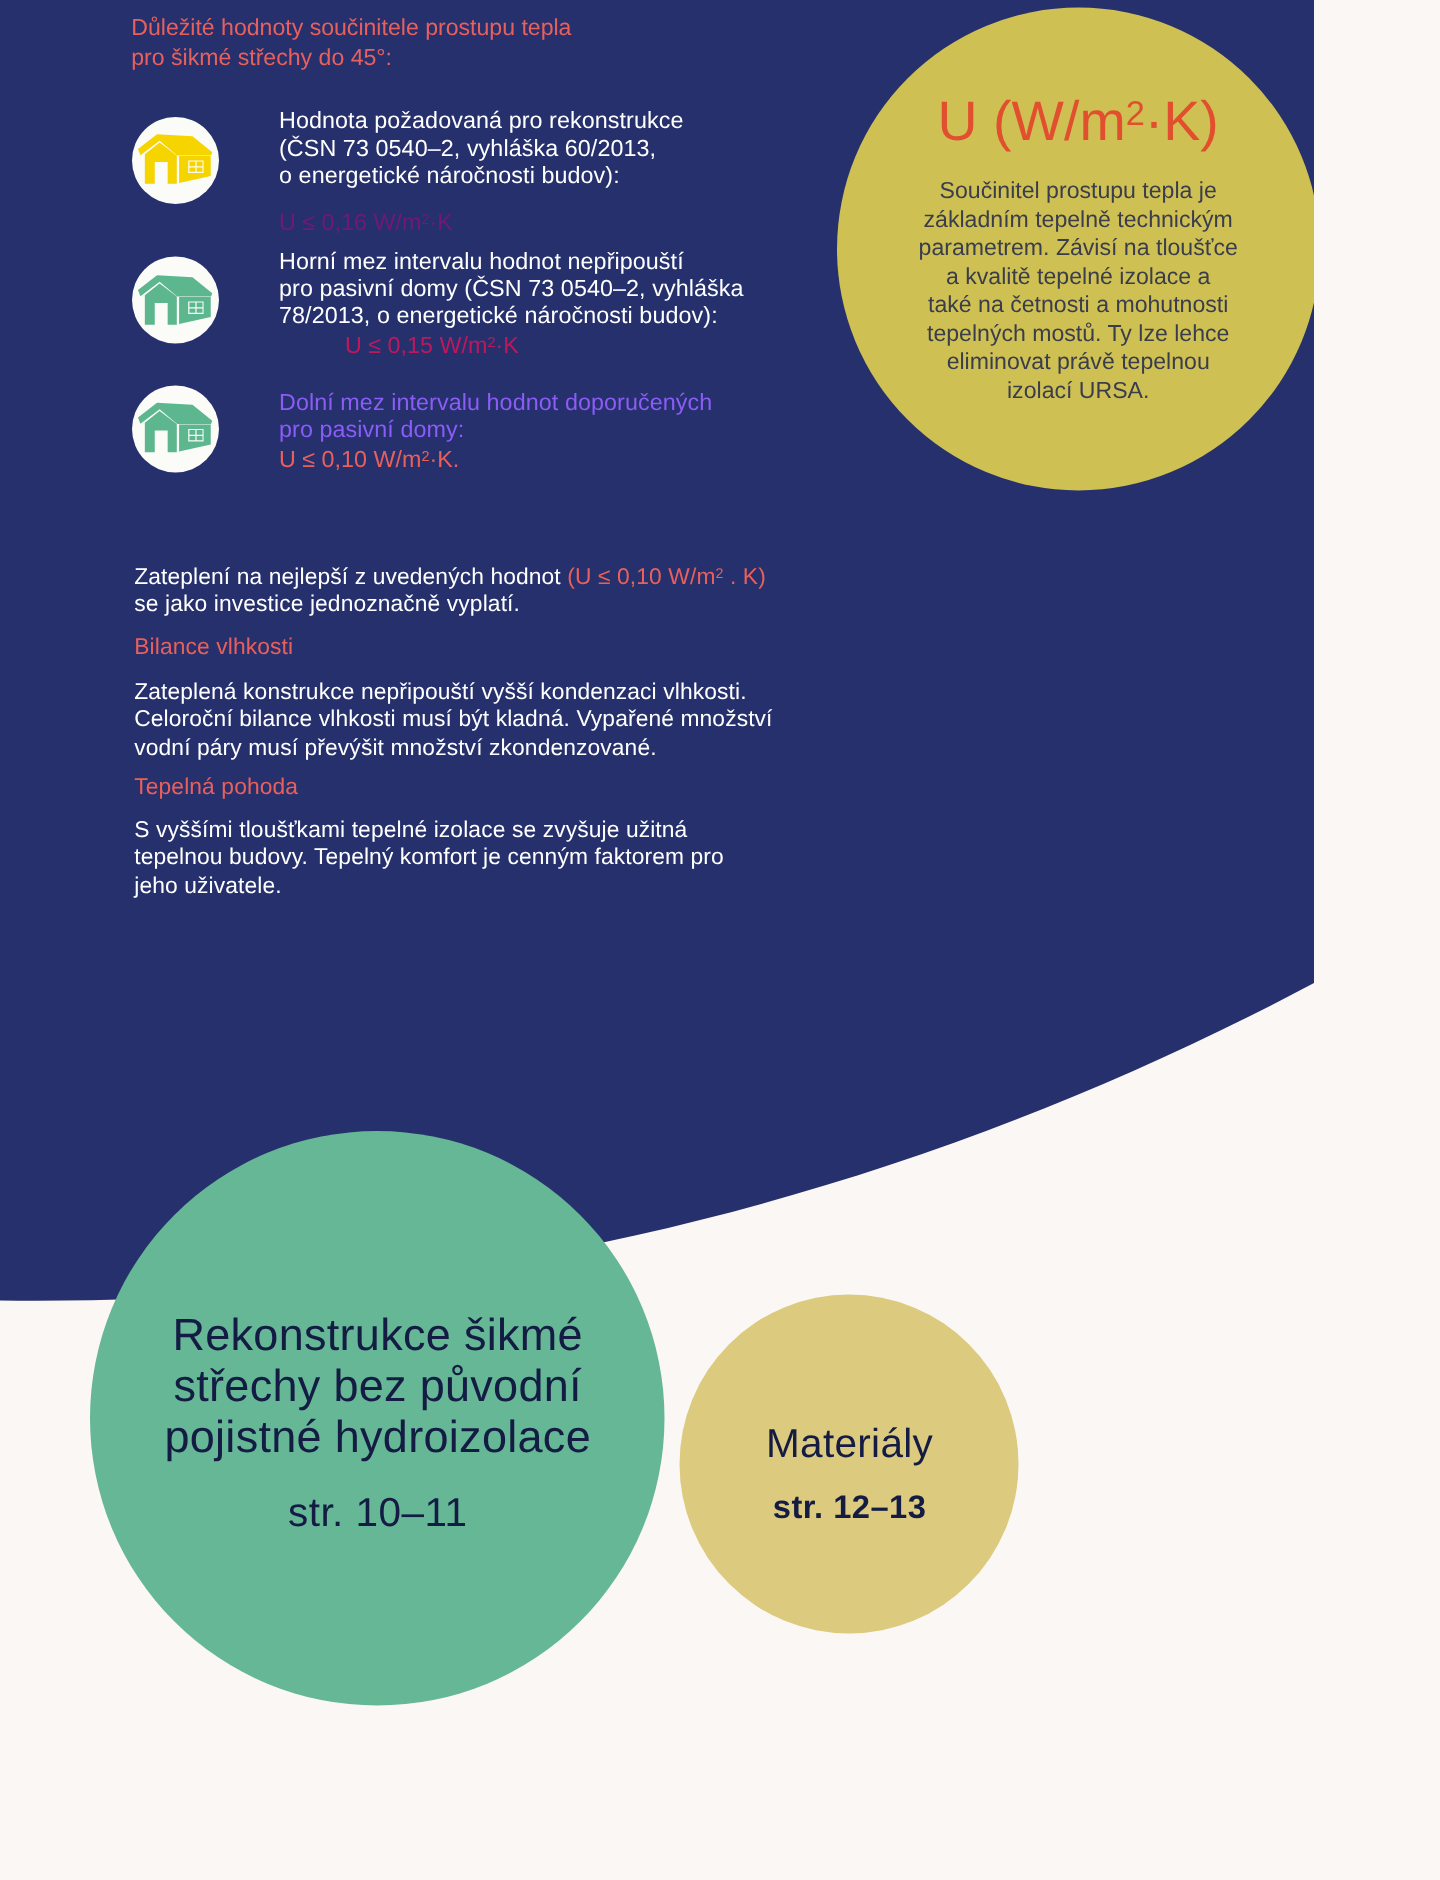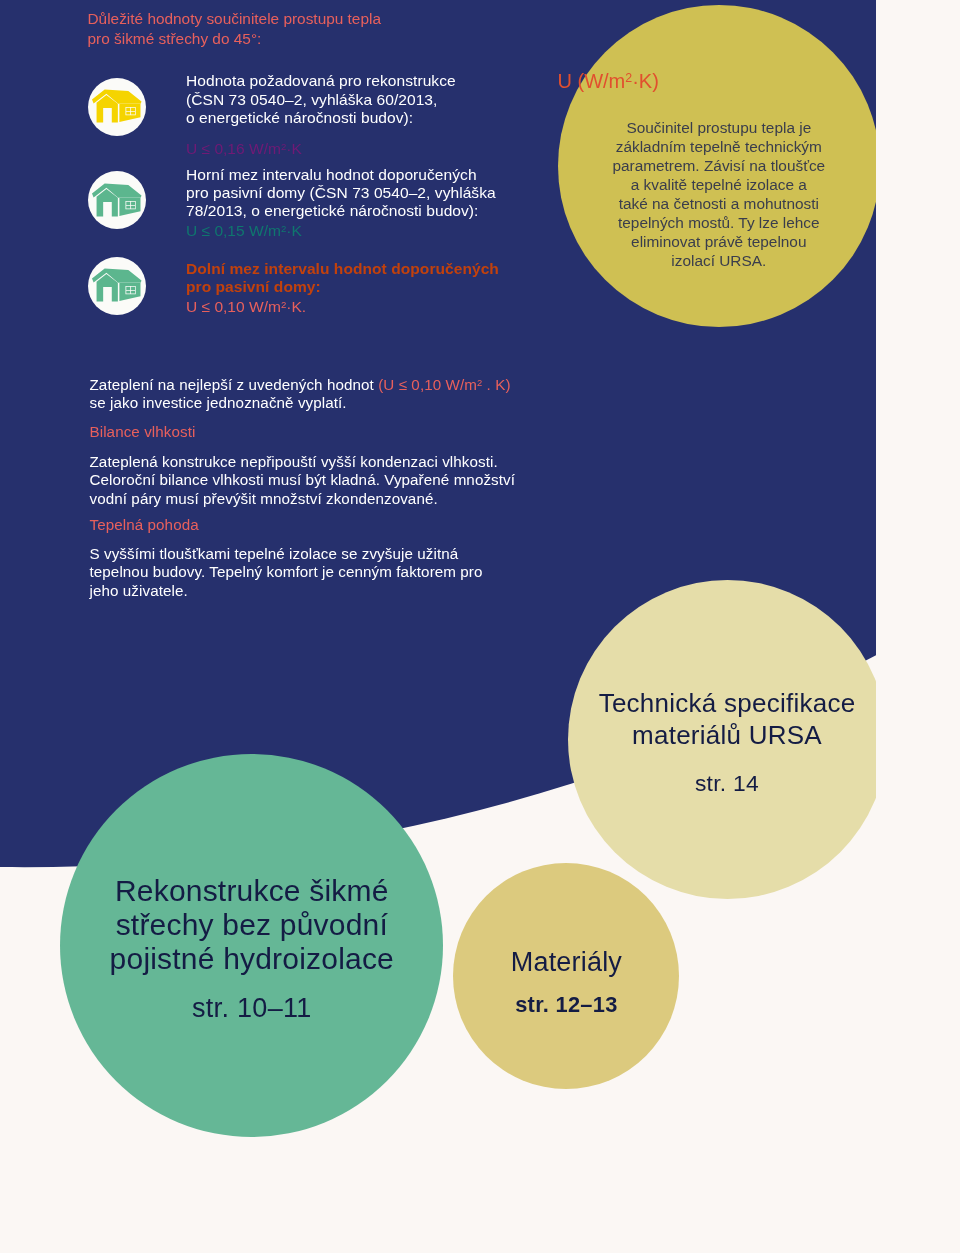--- a/index.html
+++ b/index.html
@@ -16,22 +16,22 @@
   .item .txt{position:absolute;left:98px;top:0;color:#ffffff;font-size:15.55px;line-height:18.2px;
              white-space:nowrap;letter-spacing:.05px;}
   .item .val{position:absolute;left:98px;color:#e8605c;font-size:15.55px;letter-spacing:0px;white-space:nowrap;}
   .disc{position:absolute;left:0;top:5.5px;width:58px;height:58px;border-radius:50%;background:#fbfbf8;}
   .disc svg{position:absolute;left:4.2px;top:10.4px;width:49.5px;height:35px;overflow:visible;}
   sup{font-size:.62em;vertical-align:baseline;position:relative;top:-.42em;line-height:0;}
 
   
   .ucircle{position:absolute;left:557.5px;top:4.5px;width:322.6px;height:322.6px;border-radius:50%;
            background:#cfc053;}
-  .ucircle .utitle{position:absolute;left:0;right:0;top:61px;color:#e14f2e;
-                   font-size:20px;letter-spacing:0;line-height:30px;}
+  .ucircle .utitle{position:absolute;left:0;right:0;top:61px;text-align:center;color:#e14f2e;
+                   font-size:37px;letter-spacing:0;line-height:30px;}
   .ucircle .ubody{position:absolute;left:10px;right:10px;top:113.7px;text-align:center;color:#3a3d4c;
                   font-size:15.4px;line-height:19px;}
 
   
   .mid{position:absolute;left:89.5px;top:375.6px;width:520px;color:#ffffff;font-size:15.2px;line-height:18.4px;
        letter-spacing:.08px;}
   .mid p{margin:0;}
   .mid .hl{color:#e8605c;}
   .mid .h{color:#e8605c;}
 
@@ -84,55 +84,51 @@
   <div class="item" id="item1" style="left:88px;top:165.7px;">
     <div class="disc" style="background: rgb(251, 251, 248);">
         <svg width="480" height="340" viewBox="-8 0 488 340">
           <g fill="#5cb68e" fill-rule="evenodd">
             <path d="M117 13 L350 26 L480 130 L472 152 L250 152 L134 55 L8 150 L-8 110 Z"></path>
             <path d="M134 66 L247 152 L247 337 L187 337 L187 195 L102 195 L102 337 L37 337 L37 143 Z"></path>
             <path d="M262 156 L470 156 L470 287 L262 333 Z M322 184 H423 V267 H322 Z M330 192 H369 V223 H330 Z M377 192 H416 V223 H377 Z M330 231 H369 V259 H330 Z M377 231 H416 V259 H377 Z"></path>
           </g>
         </svg>
       </div>
-    <div class="txt" style="color: rgb(255, 255, 255);"><span>Horní mez intervalu hodnot doporučených</span><br><span>pro pasivní domy (ČSN 73 0540–2, vyhláška</span><br><span>78/2013, o energetické náročnosti budov):</span></div>
-    <div class="val" style="color: #0f766e; top: 55.9px;">U ≤ 0,15 W/m<sup>2</sup>·K</div>
+    <div class="txt" style="color: rgb(255, 255, 255);"><span>Horní mez intervalu hodnot nepřipouští</span><br><span>pro pasivní domy (ČSN 73 0540–2, vyhláška</span><br><span>78/2013, o energetické náročnosti budov):</span></div>
+    <div class="val" style="color: #be185d; top: 55.9px; margin-left: 44px;">U ≤ 0,15 W/m<sup>2</sup>·K</div>
   </div>
 
   <div class="item" id="item2" style="left:88px;top:260px;">
     <div class="disc" style="top: -3.5px; background: rgb(251, 251, 248);">
         <svg width="480" height="340" viewBox="-8 0 488 340">
           <g fill="#5cb68e" fill-rule="evenodd">
             <path d="M117 13 L350 26 L480 130 L472 152 L250 152 L134 55 L8 150 L-8 110 Z"></path>
             <path d="M134 66 L247 152 L247 337 L187 337 L187 195 L102 195 L102 337 L37 337 L37 143 Z"></path>
             <path d="M262 156 L470 156 L470 287 L262 333 Z M322 184 H423 V267 H322 Z M330 192 H369 V223 H330 Z M377 192 H416 V223 H377 Z M330 231 H369 V259 H330 Z M377 231 H416 V259 H377 Z"></path>
           </g>
         </svg>
       </div>
-    <div class="txt" style="color: #c2410c; font-weight: bold;"><span>Dolní mez intervalu hodnot doporučených</span><br><span>pro pasivní domy:</span></div>
+    <div class="txt" style="color: #8b5cf6;"><span>Dolní mez intervalu hodnot doporučených</span><br><span>pro pasivní domy:</span></div>
     <div class="val" style="color: rgb(232, 96, 92); top: 37.7px;">U ≤ 0,10 W/m<sup>2</sup>·K.</div>
   </div>
 
   <div class="ucircle" style="background: rgb(207, 192, 83);">
     <div class="utitle" style="color: rgb(225, 79, 46);">U (W/m<sup>2</sup>·K)</div>
     <div class="ubody" style="color: rgb(58, 61, 76);"><span>Součinitel prostupu tepla je</span><br><span>základním tepelně technickým</span><br><span>parametrem. Závisí na tloušťce</span><br><span>a kvalitě tepelné izolace a</span><br><span>také na četnosti a mohutnosti</span><br><span>tepelných mostů. Ty lze lehce</span><br><span>eliminovat právě tepelnou</span><br><span>izolací URSA.</span></div>
   </div>
 
   <div class="mid" style="color: rgb(255, 255, 255);">
       <p>Zateplení na nejlepší z uvedených hodnot <span class="hl">(U ≤ 0,10 W/m<sup>2</sup> . K)</span><br>se jako investice jednoznačně vyplatí.</p>
       <p class="h" style="margin-top:10.4px">Bilance vlhkosti</p>
       <p style="margin-top:11.6px"><span>Zateplená konstrukce nepřipouští vyšší kondenzaci vlhkosti.</span><br><span>Celoroční bilance vlhkosti musí být kladná. Vypařené množství</span><br><span>vodní páry musí převýšit množství zkondenzované.</span></p>
       <p class="h" style="margin-top:8.4px">Tepelná pohoda</p>
       <p style="margin-top:10.2px"><span>S vyššími tloušťkami tepelné izolace se zvyšuje užitná</span><br><span>tepelnou budovy. Tepelný komfort je cenným faktorem pro</span><br><span>jeho uživatele.</span></p>
     </div>
 
-  <div class="nav" id="nav-tech" style="background: rgb(229, 221, 169); color: rgb(20, 28, 68);">
-    <div class="t"><span>Technická specifikace</span><br><span>materiálů URSA</span></div>
-    <div class="p">str. 14</div>
-  </div>
   <div class="nav" id="nav-rek" style="background: rgb(101, 183, 150); color: rgb(20, 28, 68);">
     <div class="t"><span>Rekonstrukce šikmé</span><br><span>střechy bez původní</span><br><span>pojistné hydroizolace</span></div>
     <div class="p">str. 10–11</div>
   </div>
   <div class="nav" id="nav-mat" style="background: rgb(220, 202, 126); color: rgb(20, 28, 68);">
     <div class="t"><span>Materiály</span></div>
     <div class="p">str. 12–13</div>
   </div>
 
   <div class="pagenum">3</div>

